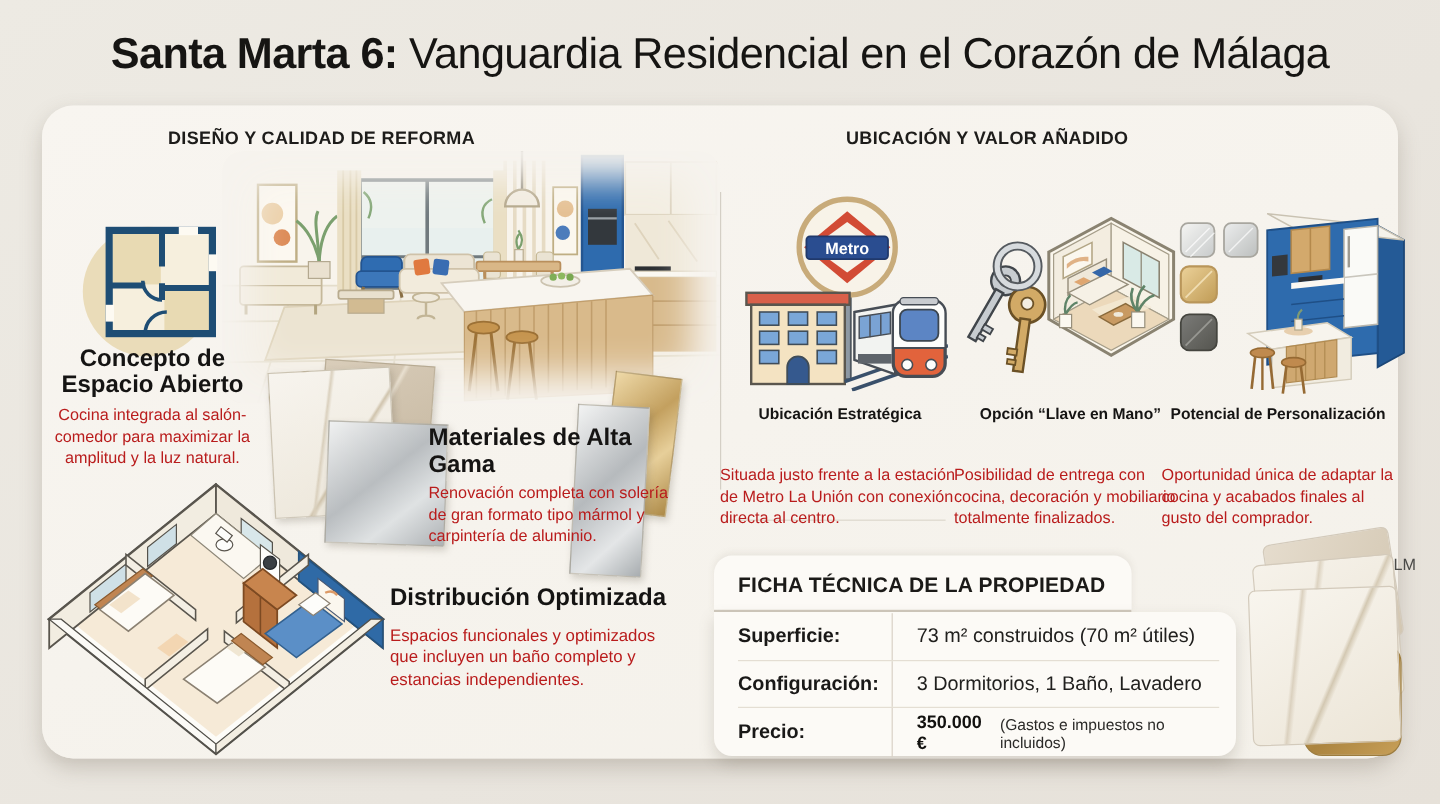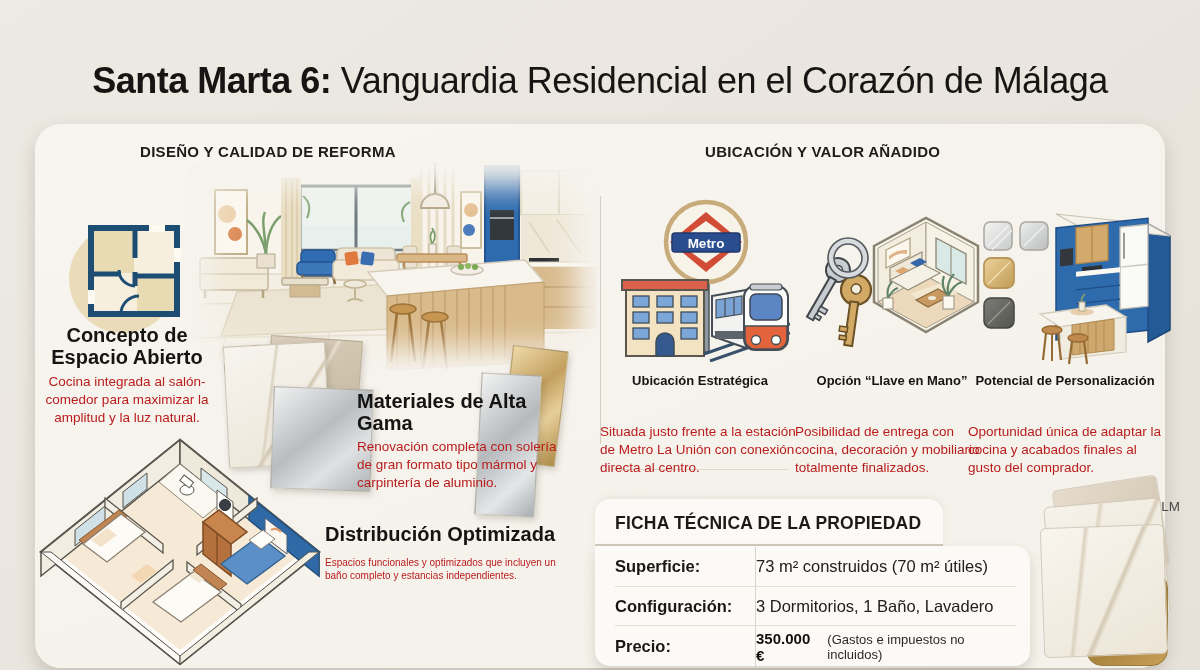--- a/index.html
+++ b/index.html
@@ -1,19 +1,19 @@
 <!DOCTYPE html>
 <html><head>
 <meta charset="utf-8">
 <style>
   * { margin:0; padding:0; box-sizing:border-box; }
   html,body { width:1200px; height:670px; }
   body { font-family:"Liberation Sans", sans-serif; color:#1d1c1a;
          background:linear-gradient(145deg,#edeae3 0%,#e9e5de 60%,#e6e1d9 100%); overflow:hidden; }
-  .page { position:relative; width:1200px; height:486px;margin-top:36px; }
+  .page { position:relative; width:1200px; height:486px; }
 
   
   .title { position:absolute; top:24px; left:0; width:1200px; text-align:center;
            font-size:36px; letter-spacing:-0.5px; color:#161513; }
   .title .brand { font-weight:800; }
   .title .subtitle { font-weight:400; }
 
   
   .card { position:absolute; left:35px; top:88px; width:1130px; height:544px;
           background:linear-gradient(160deg,#f8f5f0,#f4f1ea);
@@ -30,21 +30,21 @@
   .h2 { font-weight:800; color:#151413; line-height:1.12; }
   .body-txt { font-size:13.5px; color:#b91c1c; line-height:1.32; }
 
   .open-title { position:absolute; left:38px; top:288px; width:178px; text-align:center; font-size:20px; }
   .open-body  { position:absolute; left:33px; top:337px; width:188px; text-align:center; }
 
   .mat-title { position:absolute; left:357px; top:354px; width:170px; font-size:20px; }
   .mat-body  { position:absolute; left:357px; top:402px; width:202px; }
 
   .dist-title { position:absolute; left:325px; top:487px; width:250px; font-size:20px; }
-  .dist-body  { position:absolute; left:325px; top:520px; width:242px; font-size:10px; }
+  .dist-body  { position:absolute; left:325px; top:520px; width:242px; font-size:14px; }
 
   .col-title { position:absolute; top:338px; font-size:13px; text-align:center; }
   .col-body  { position:absolute; top:387px; }
   .c1t { left:608px;  width:184px; } .c1b { left:600px;  width:198px; }
   .c2t { left:792px;  width:200px; } .c2b { left:795px;  width:196px; }
   .c3t { left:972px;  width:186px; } .c3b { left:968px;  width:196px; }
 
   
   .scene { position:absolute; left:185px; top:126px; width:415px; height:210px;
            border-radius:18px; overflow:hidden;
@@ -94,25 +94,25 @@
                     linear-gradient(150deg,#f8f5ee,#ece5d7); }
 
   .ficha { position:absolute; left:595px; top:463px; width:435px; height:167px; z-index:6; }
   .ficha-tab { position:absolute; left:0; top:0; width:348px; height:47px; background:#fcfaf6;
                border-radius:15px 15px 0 0; border-bottom:2px solid #cfc8bc;
                box-shadow:0 -2px 6px rgba(120,110,90,.10); }
   .ficha-tab .fh { padding:14px 0 0 20px; font-size:17.5px; font-weight:800; color:#1b1a18; letter-spacing:.2px; }
   .ficha-body { position:absolute; left:0; top:47px; right:0; bottom:0; background:#fcfaf6;
                 border-radius:0 15px 15px 15px; box-shadow:0 6px 12px rgba(110,100,85,.22);
                 padding:1px 14px 2px 20px; }
-  .frow { display:grid; grid-template-columns:128px 1fr; align-items:center; height:39px;gap:12px; }
+  .frow { display:grid; grid-template-columns:128px 1fr; align-items:center; height:39px; }
   .frow + .frow { border-top:1px solid #e4ded3; }
   .frow.last { height:42px; }
   .flabel { font-size:16.5px; font-weight:800; color:#191817; }
-  .fval { font-size:16.5px; color:#21201e; border-left:1px solid #d9d2c6; padding-left:0;
+  .fval { font-size:16.5px; color:#21201e; border-left:1px solid #d9d2c6; padding-left:20px;
           height:100%; display:flex; align-items:center; }
   .fprice { font-size:15px; font-weight:800; color:#12110f; }
   .fnote { font-size:13px; color:#2b2a28; margin-left:7px; }
 
   
   .watermark { position:absolute; right:20px; bottom:8px; display:flex; align-items:center; gap:5px;
                color:#4a4a48; font-size:13.5px; }
 </style>
 </head>
 <body>

